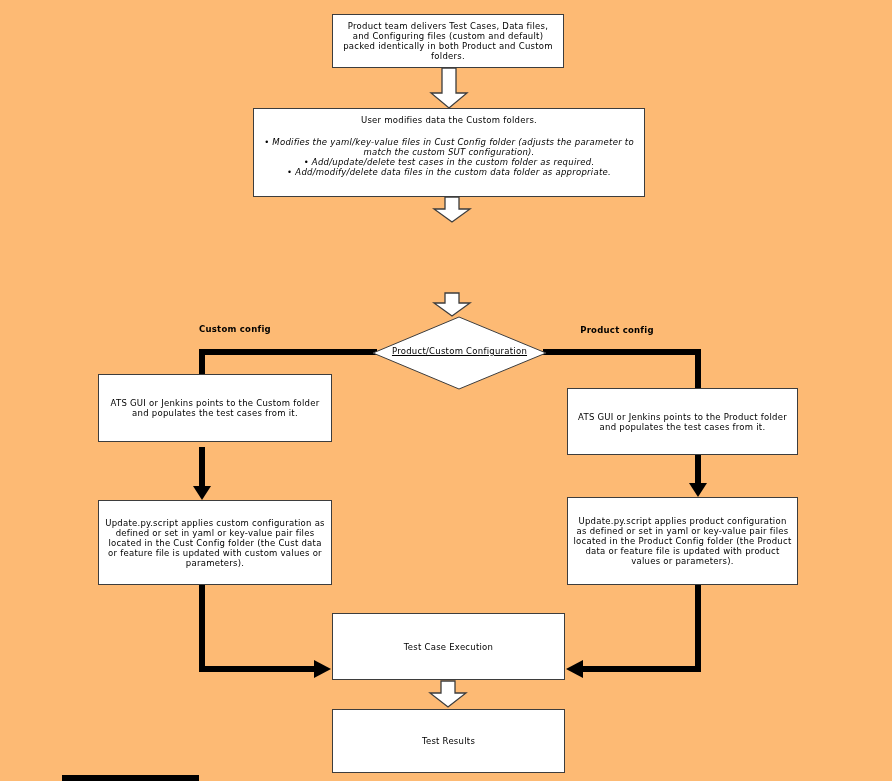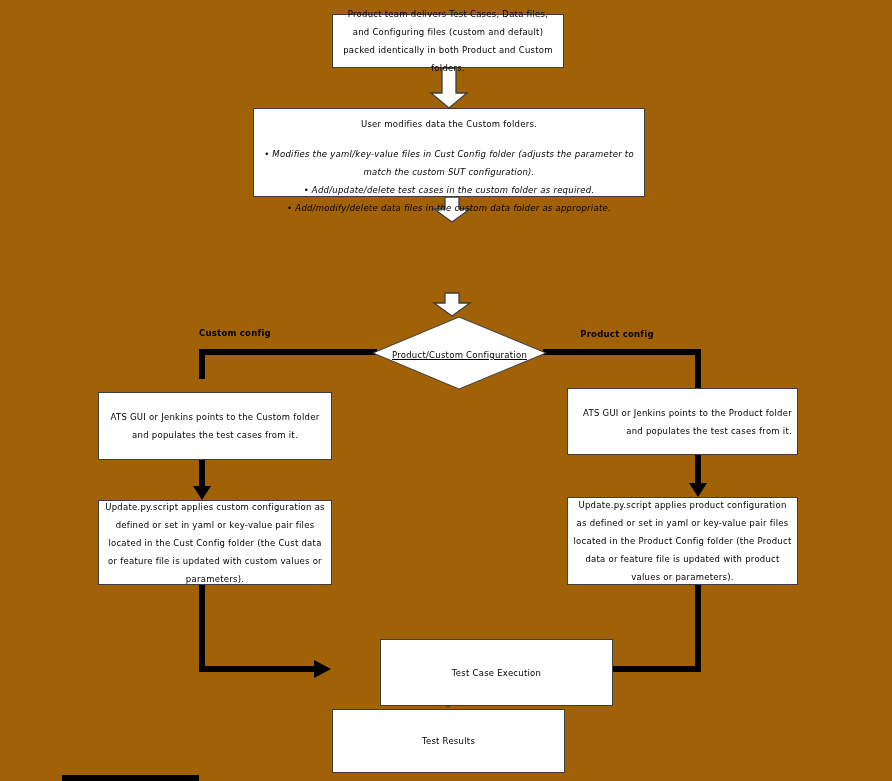--- a/index.html
+++ b/index.html
@@ -1,19 +1,19 @@
 <!DOCTYPE html>
 <html><head>
 <meta charset="utf-8">
 <style>
   html,body{margin:0;padding:0;background:#ffffff;}
   .canvas{
-    position:relative;width:892px;height:781px;background:#a16207;overflow:hidden;
+    position:relative;width:892px;height:781px;background:#fdba74;overflow:hidden;
     font-family:"DejaVu Sans","Liberation Sans",sans-serif;
-    font-size:8.5px;line-height:18px;letter-spacing:0.25px;color:#000;
+    font-size:8.5px;line-height:10px;letter-spacing:0.25px;color:#000;
   }
   .layer{position:absolute;left:0;top:0;width:892px;height:781px;}
   .node{
     position:absolute;background:#ffffff;border:1px solid #3d3d3d;
     display:flex;flex-direction:column;align-items:center;justify-content:center;
     text-align:center;box-sizing:border-box;padding:3px 5px;
   }
   .node .body{width:100%;}
   .bullet::before{content:"\2022\00a0";}
   .branch-label{position:absolute;font-weight:bold;text-align:center;}
@@ -72,37 +72,37 @@
     </div>
   </div>
 
 
   <div class="branch-label" style="left:160px;top:324px;width:150px;">Custom config</div>
 
   <div class="branch-label" style="left:542px;top:325px;width:150px;">Product config</div>
 
   <div class="diamond-label">Product/Custom Configuration</div>
 
-  <div class="node" style="left:98px;top:392px;width:234px;height:68px;">
+  <div class="node" style="left:98px;top:374px;width:234px;height:68px;">
     <div class="body">ATS GUI or Jenkins points to the Custom folder and populates the test cases from it.</div>
   </div>
 
-  <div class="node" style="left:567px;top:388px;width:231px;height:67px;text-align:right;">
+  <div class="node" style="left:567px;top:388px;width:231px;height:67px;">
     <div class="body">ATS GUI or Jenkins points to the Product folder and populates the test cases from it.</div>
   </div>
 
   <div class="node" style="left:98px;top:500px;width:234px;height:85px;">
     <div class="body">Update.py.script applies custom configuration as defined or set in yaml or key-value pair files located in the Cust Config folder (the Cust data or feature file is updated with custom values or parameters).</div>
   </div>
 
   <div class="node" style="left:567px;top:497px;width:231px;height:88px;">
     <div class="body">Update.py.script applies product configuration as defined or set in yaml or key-value pair files located in the Product Config folder (the Product data or feature file is updated with product values or parameters).</div>
   </div>
 
-  <div class="node" style="left:332px;top:639px;width:233px;height:67px;margin-left:48px;">
+  <div class="node" style="left:332px;top:613px;width:233px;height:67px;">
     <div class="body">Test Case Execution</div>
   </div>
 
   <div class="node" style="left:332px;top:709px;width:233px;height:64px;">
     <div class="body">Test Results</div>
   </div>
 
   <div class="bottom-bar"></div>
 
 </div>

